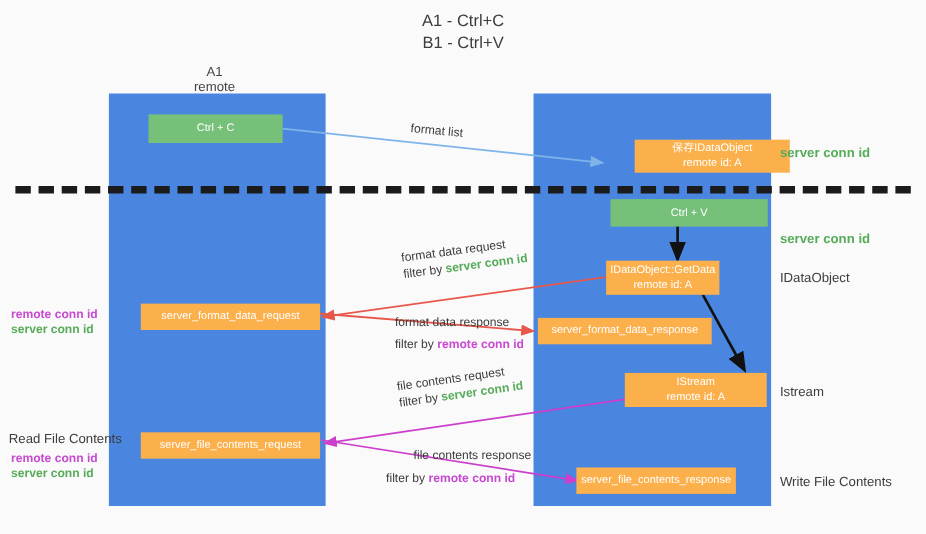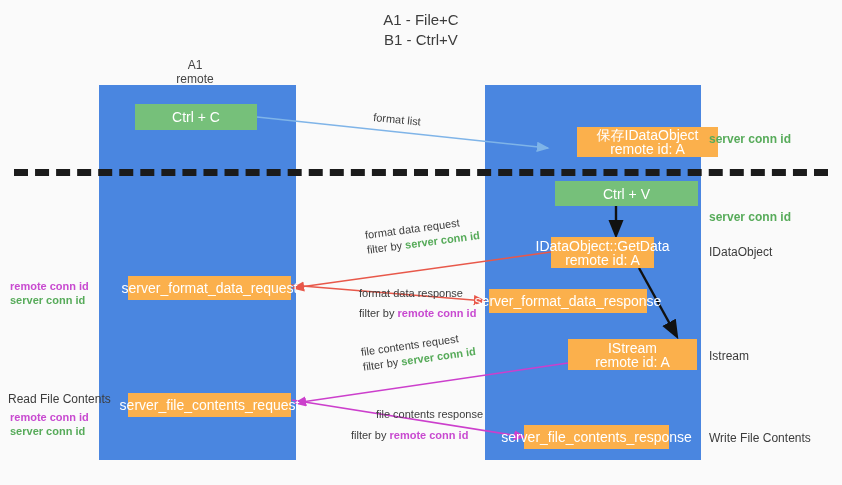--- a/index.html
+++ b/index.html
@@ -28,21 +28,21 @@
   
   .lane{
     background:#4a86e0;
   }
 
   
   .box{
     box-sizing:border-box;
     display:flex;flex-direction:column;
     align-items:center;justify-content:center;
-    color:#ffffff;font-size:14px;line-height:14px;
+    color:#ffffff;font-size:10px;line-height:14px;
     text-align:center;
   }
   .box.green{background:#76c07a;}
   .box.orange{background:#fbb04c;}
   .box .l2{font-weight:normal;}
 
   
   .rlabel{font-size:12px;color:#3c3c3c;white-space:nowrap;}
   .rlabel.green{color:#57ab5a;font-weight:bold;}
 
@@ -66,21 +66,21 @@
     border-top:7px dashed #1b1b1b;
   }
   svg.over{position:absolute;left:0;top:0;width:842px;height:485px;pointer-events:none;}
 </style>
 </head>
 <body>
 
 <div id="stage">
 
   <div class="abs" id="title">
-    <div>A1 - File+C</div>
+    <div>A1 - Ctrl+C</div>
     <div>B1 - Ctrl+V</div>
   </div>
 
   <div class="abs lane-head" style="left:145px;top:58px;width:100px;">
     <div>A1</div>
     <div>remote</div>
   </div>
 
   <div class="abs lane" style="left:99px;top:85px;width:197px;height:375px;"></div>
   <div class="abs lane" style="left:485px;top:85px;width:216px;height:375px;"></div>

